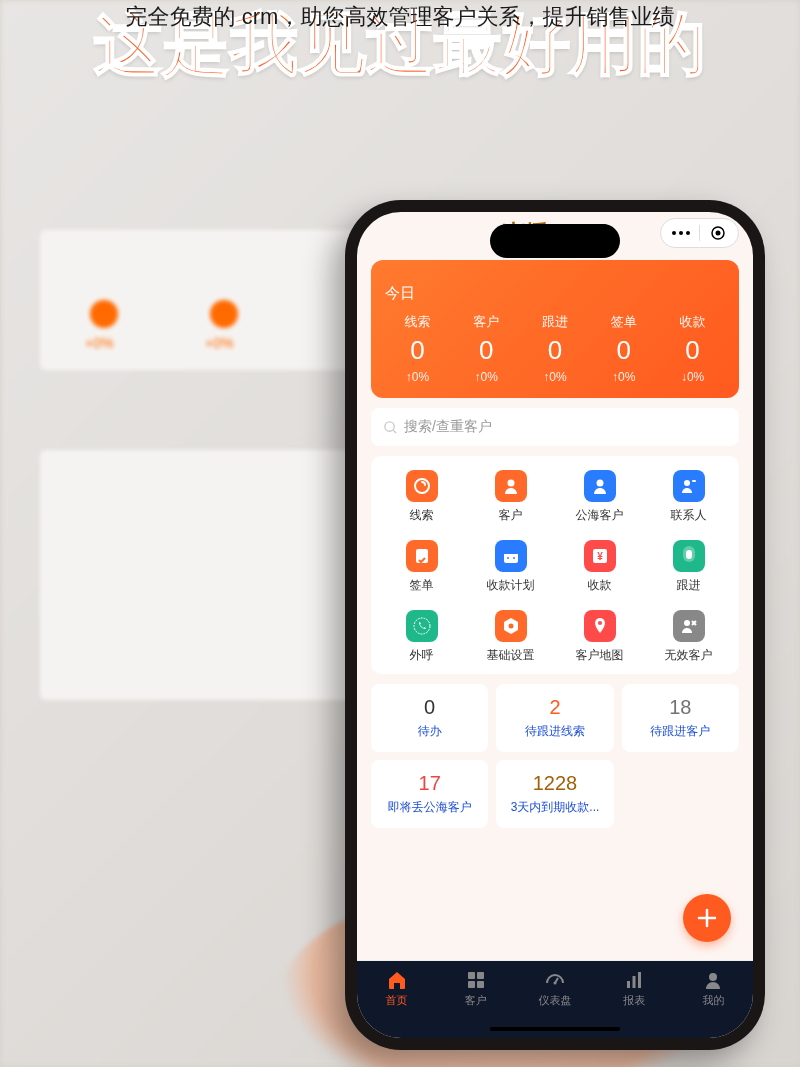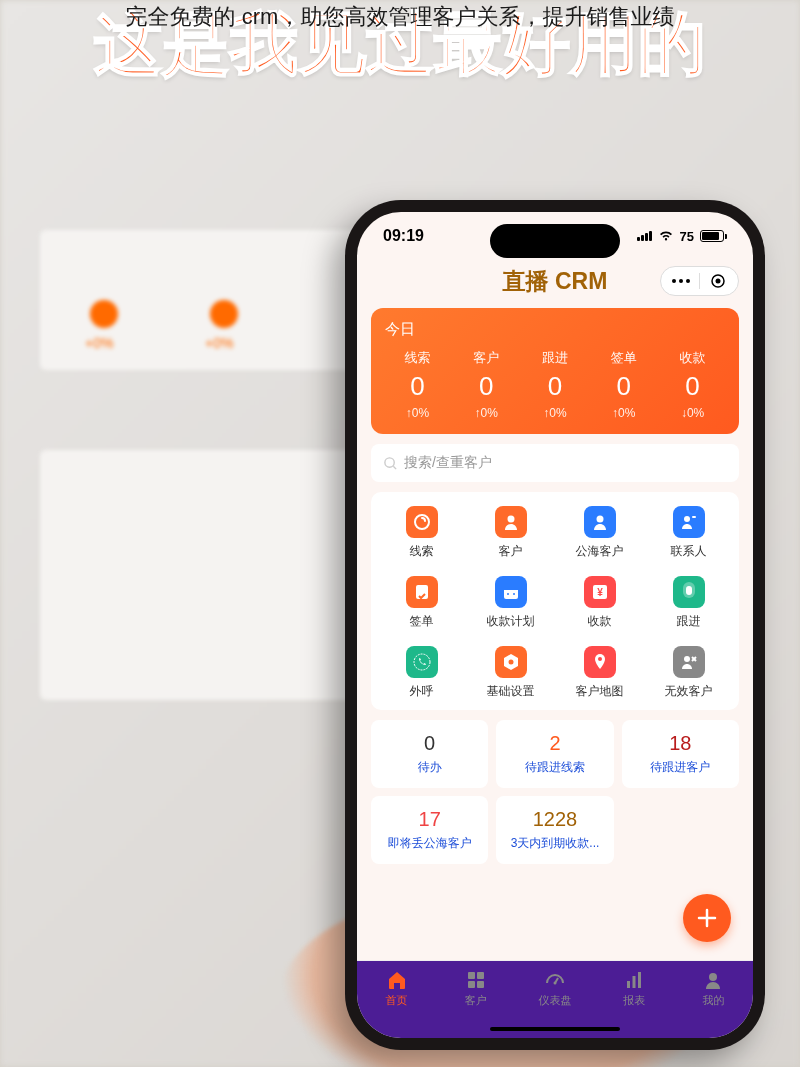--- a/index.html
+++ b/index.html
@@ -32,21 +32,21 @@
     .battery { display: flex; align-items: center; gap: 1px; }
     .battery-body { width: 24px; height: 12px; border: 1px solid #000; border-radius: 3px; position: relative; }
     .battery-fill { position: absolute; left: 1px; top: 1px; height: 8px; width: 17px; background: #000; border-radius: 1px; }
     .battery-tip { width: 2px; height: 5px; background: #000; border-radius: 0 1px 1px 0; }
 
     .app-header { height: 42px; display: flex; align-items: center; justify-content: center; position: relative; font-size: 23px; font-weight: 600; color: #a16207; }
     .header-actions { position: absolute; right: 14px; display: flex; align-items: center; gap: 0; background: #fff; border: 1px solid #ddd; border-radius: 18px; padding: 4px 10px; }
     .header-action-btn { width: 20px; height: 20px; display: flex; align-items: center; justify-content: center; }
     .header-divider { width: 1px; height: 16px; background: #ddd; margin: 0 8px; }
 
-    .today-card { margin: 6px 14px 10px; background: linear-gradient(135deg, #ff7a2e 0%, #ff5a1f 100%); border-radius: 12px; padding: 12px 12px 14px; color: #fff; }
+    .today-card { margin: 6px 14px 10px; background: linear-gradient(135deg, #ff7a2e 0%, #ff5a1f 100%); border-radius: 12px; padding: 24px 12px 14px; color: #fff; }
     .today-label { font-size: 15px; margin-bottom: 10px; padding-left: 2px; }
     .stats-row { display: flex; justify-content: space-around; text-align: center; }
     .stat-item { flex: 1; }
     .stat-label { font-size: 13px; opacity: 0.95; margin-bottom: 4px; }
     .stat-value { font-size: 26px; font-weight: 300; margin-bottom: 4px; }
     .stat-delta { font-size: 12px; opacity: 0.9; }
 
     .search-bar { margin: 0 14px 10px; background: #fff; border-radius: 8px; height: 38px; display: flex; align-items: center; padding: 0 12px; color: #999; font-size: 14px; gap: 6px; }
     .search-icon-svg { width: 15px; height: 15px; opacity: 0.5; }
 
@@ -56,21 +56,21 @@
     .grid-icon { width: 32px; height: 32px; border-radius: 8px; display: flex; align-items: center; justify-content: center; color: #fff; font-size: 17px; }
     .grid-label { font-size: 12px; color: #333; }
 
     .task-grid { margin: 0 14px; display: grid; grid-template-columns: repeat(3, 1fr); gap: 8px; }
     .task-card { background: #fff; border-radius: 8px; padding: 12px 6px; text-align: center; }
     .task-num { font-size: 20px; font-weight: 400; margin-bottom: 4px; }
     .task-label { font-size: 12px; color: #1d4ed8; white-space: nowrap; overflow: hidden; }
 
     .fab { position: absolute; right: 22px; bottom: 96px; width: 48px; height: 48px; border-radius: 50%; background: #ff5a1f; color: #fff; display: flex; align-items: center; justify-content: center; font-size: 26px; box-shadow: 0 4px 10px rgba(255,90,31,0.4); }
 
-    .tab-bar { position: absolute; bottom: 0; left: 0; right: 0; height: 78px; background: #4c1d95; border-top: 1px solid #eee; display: flex; justify-content: center; padding-top: 8px; }
+    .tab-bar { position: absolute; bottom: 0; left: 0; right: 0; height: 78px; background: #0f172a; border-top: 1px solid #eee; display: flex; justify-content: center; padding-top: 8px; }
     .tab-item { display: flex; flex-direction: column; align-items: center; gap: 2px; flex: 1; }
     .tab-icon { width: 22px; height: 22px; display: flex; align-items: center; justify-content: center; }
     .tab-label { font-size: 11px; color: #888; }
     .tab-item.active .tab-label { color: #ff5a1f; }
     .home-indicator { position: absolute; bottom: 7px; left: 50%; transform: translateX(-50%); width: 130px; height: 4px; background: #000; border-radius: 3px; }
 
     
     .hand { position: absolute; bottom: -40px; left: 280px; width: 450px; height: 220px; z-index: 5; background: radial-gradient(ellipse at 50% 40%, #f0c9b2 0%, #e8b89e 60%, transparent 70%); border-radius: 50% 50% 40% 40%; filter: blur(2px); }
   </style>
 </head>
@@ -88,41 +88,20 @@
 <div class="promo-title">
   <span>这是我见过最好用的</span><br>
 </div>
 
 <div class="hand"></div>
 
 <div class="phone">
   <div class="phone-screen">
     <div class="notch"></div>
 
-    <div class="status-bar">
-      <span>09:19</span>
-      <div class="status-right">
-        <div class="signal-icon">
-          <div class="signal-bar" style="height:4px"></div>
-            <div class="signal-bar" style="height:6px"></div>
-            <div class="signal-bar" style="height:8px"></div>
-            <div class="signal-bar" style="height:10px"></div>
-        </div>
-        <svg class="wifi-icon" viewBox="0 0 16 12">
-            <path d="M8 10.5a1.2 1.2 0 100-2.4 1.2 1.2 0 000 2.4zM4.5 6.5a5 5 0 017 0l-1.2 1.2a3.3 3.3 0 00-4.6 0L4.5 6.5zM2 4a8.5 8.5 0 0112 0L12.8 5.2a6.8 6.8 0 00-9.6 0L2 4z" fill="#000"></path>
-          </svg>
-        <span>75</span>
-        <div class="battery">
-          <div class="battery-body">
-              <div class="battery-fill"></div>
-            </div>
-            <div class="battery-tip"></div>
-        </div>
-      </div>
-    </div>
 
     <div class="app-header">
       <span>直播 CRM</span>
       <div class="header-actions">
         <div class="header-action-btn">
           <svg width="18" height="4" viewBox="0 0 18 4">
               <circle cx="2" cy="2" r="2" fill="#000"></circle>
               <circle cx="9" cy="2" r="2" fill="#000"></circle>
               <circle cx="16" cy="2" r="2" fill="#000"></circle>
             </svg>
@@ -297,21 +276,21 @@
     <div class="task-grid" id="task-grid">
         <div class="task-card">
           <div class="task-num" style="color:#333">0</div>
     <div class="task-label">待办</div>
         </div>
         <div class="task-card">
           <div class="task-num" style="color:#ff5a1f">2</div>
     <div class="task-label">待跟进线索</div>
         </div>
         <div class="task-card">
-          <div class="task-num" style="color:#b91c1c">18</div>
+          <div class="task-num" style="color:#737373">18</div>
     <div class="task-label">待跟进客户</div>
         </div>
         <div class="task-card">
           <div class="task-num" style="color:#ef4444">17</div>
     <div class="task-label">即将丢公海客户</div>
         </div>
         <div class="task-card">
           <div class="task-num" style="color:#a16207">1228</div>
     <div class="task-label">3天内到期收款...</div>
         </div>

